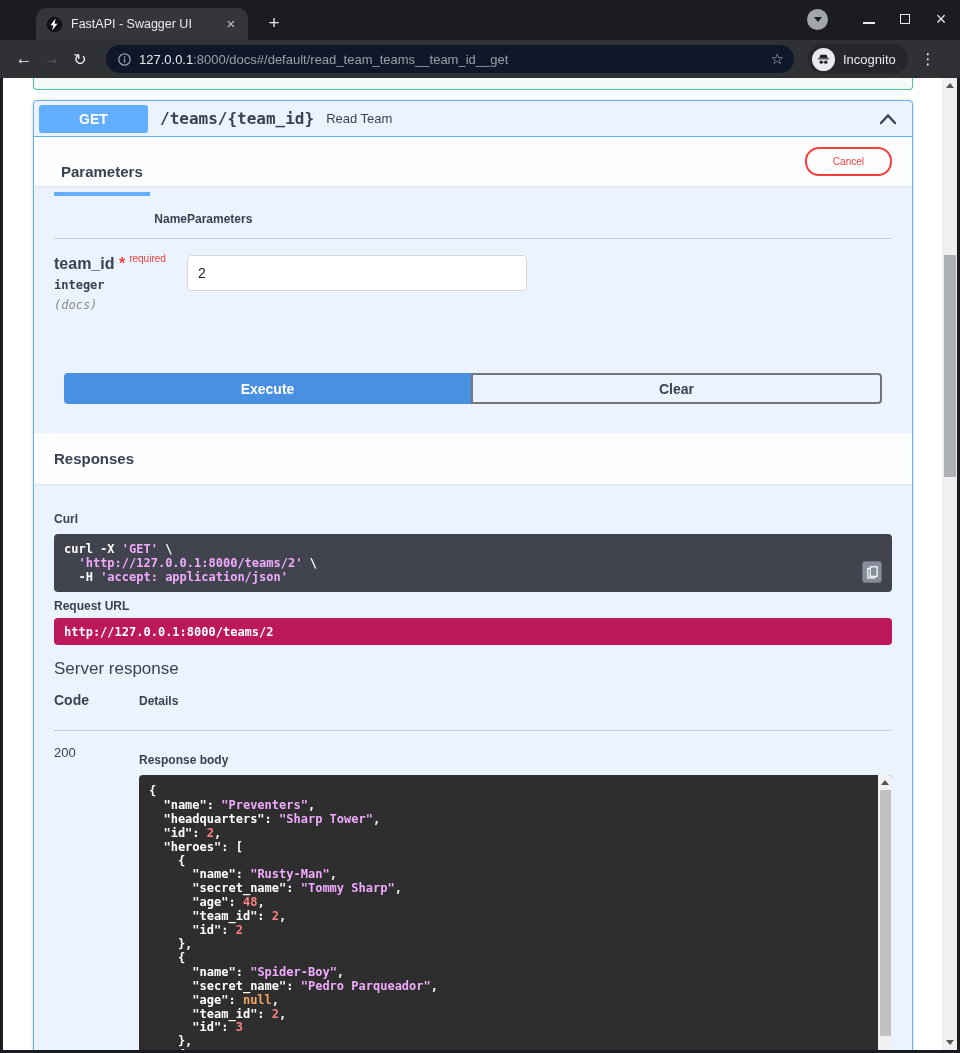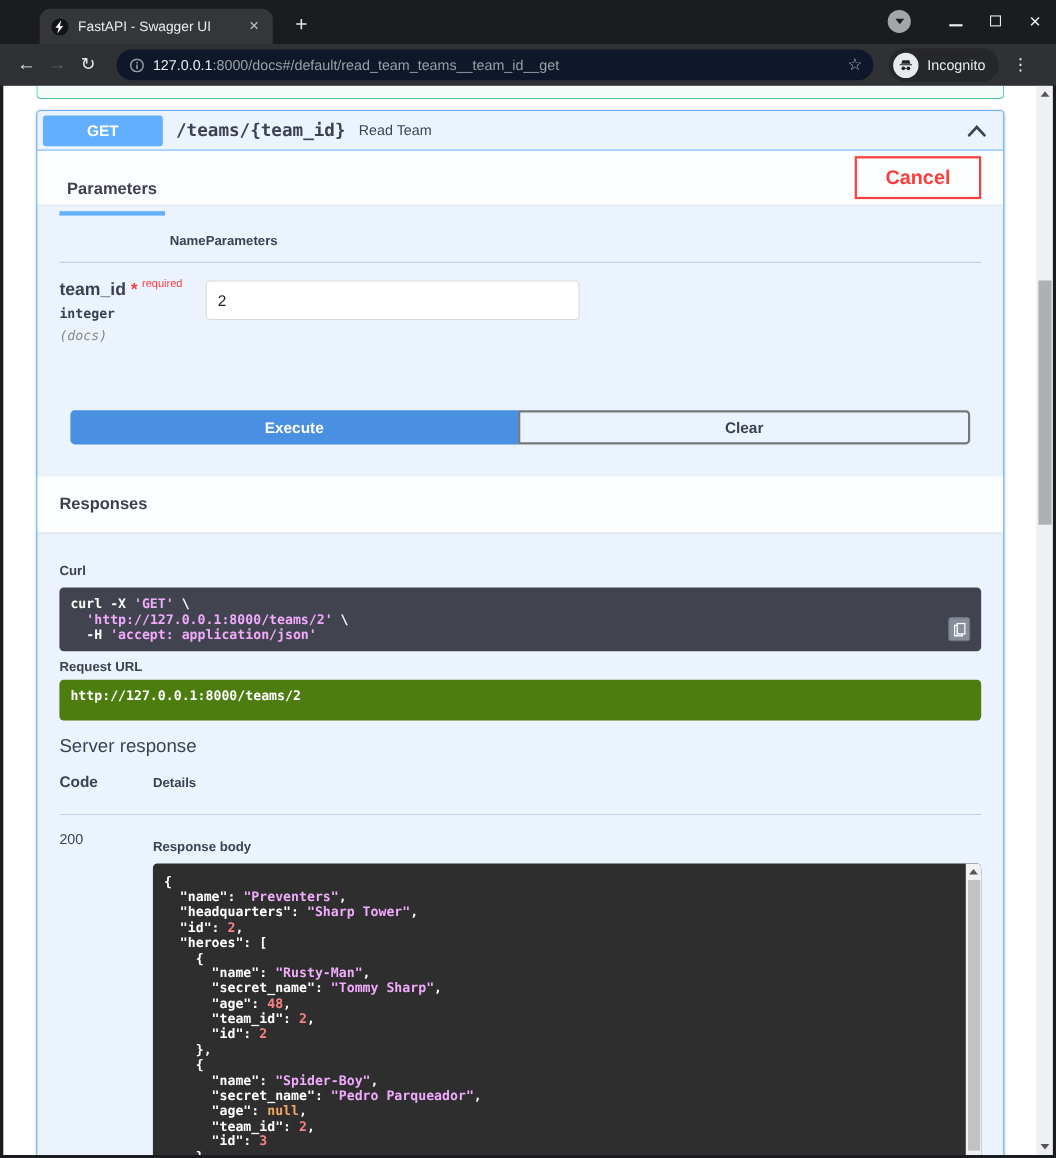--- a/index.html
+++ b/index.html
@@ -56,22 +56,22 @@
     font-weight:bold; font-size:14px; display:flex; align-items:center; justify-content:center; }
   .op-path { font-family:"DejaVu Sans Mono", monospace; font-weight:bold; font-size:16px;
     color:#3b4151; margin-left:12px; }
   .op-summary-text { font-size:13px; color:#3b4151; margin-left:12px; flex:1; }
 
   .section-header { height:49px; background:rgba(255,255,255,.82); display:flex; align-items:center;
     justify-content:space-between; padding:0 20px; box-shadow:0 1px 2px rgba(0,0,0,.08); }
   .tab-item { position:relative; height:100%; display:flex; align-items:center; padding:0 7px;margin-top:20px; }
   .tab-item-label { font-size:15px; font-weight:bold; color:#3b4151; }
   .tab-item::after { content:""; position:absolute; left:0; right:0; bottom:0; height:4px; background:#61affe; }
-  .cancel-btn { border:2px solid #f93e3e; color:#f93e3e; background:transparent; font-weight:bold;
-    font-size:18px; border-radius:0; padding:7px 26px; }
+  .cancel-btn { border:2px solid #f93e3e; color:#f93e3e; background:transparent; font-weight:normal;
+    font-size:10px; border-radius:14px; padding:7px 26px; }
 
   .table-container { height:187px; padding:26px 20px 0; }
   .params-head { display:flex; padding-bottom:12px; border-bottom:1px solid rgba(59,65,81,.2);text-align:right; }
   .col-name { width:133px; } 
   .th { font-size:12px; font-weight:bold; color:#3b4151; }
   .param-row { display:flex; padding-top:16px; }
   .param-name-line { font-size:16px; font-weight:bold; color:#3b4151; }
   .req-star { color:#f93e3e; }
   .req-label { color:#f93e3e; font-size:10px; vertical-align:top; position:relative; top:-2px; margin-left:4px; font-weight:normal;}
   .param-type { font-family:"DejaVu Sans Mono", monospace; font-size:12px; font-weight:bold;
@@ -92,21 +92,21 @@
   .responses-title { font-size:15px; font-weight:bold; color:#3b4151; }
 
   .responses-inner { padding:28px 20px 0; }
   .small-label { font-size:12px; font-weight:bold; color:#3b4151; }
   .curl-pre { position:relative; margin-top:8px; background:#41444e; border-radius:4px; height:58px;
     padding:8px 10px; font-family:"DejaVu Sans Mono", monospace; font-weight:bold; font-size:12px;
     line-height:14px; white-space:pre; overflow:hidden; }
   .copy-btn { position:absolute; right:10px; bottom:9px; width:20px; height:22px; background:#878e9b;
     border-radius:3px; display:flex; align-items:center; justify-content:center; border:1px solid #6d7480;}
   .ru-label { margin-top:7px; }
-  .url-pre { margin-top:5px; background:#4d7c0f; border-radius:4px; height:37px; padding:7px 10px;
+  .url-pre { margin-top:5px; background:#be185d; border-radius:4px; height:27px; padding:7px 10px;
     font-family:"DejaVu Sans Mono", monospace; font-weight:bold; font-size:12px; color:#fff; white-space:pre; }
   .sr-label { margin-top:14px; font-size:17px; color:#3b4151; }
   .code-head { display:flex; margin-top:13px; padding-bottom:22px; border-bottom:1px solid rgba(59,65,81,.2); align-items:flex-end;}
   .code-col { width:85px; }
   .code-th { font-size:14px; font-weight:bold; color:#3b4151; }
   .details-th { font-size:12px; font-weight:bold; color:#3b4151; }
   .resp-row { display:flex; padding-top:12px; }
   .status-code { font-size:13px; color:#3b4151; padding-top:2px; }
   .resp-body-col { flex:1; }
   .resp-body-label { margin-top:10px; }

